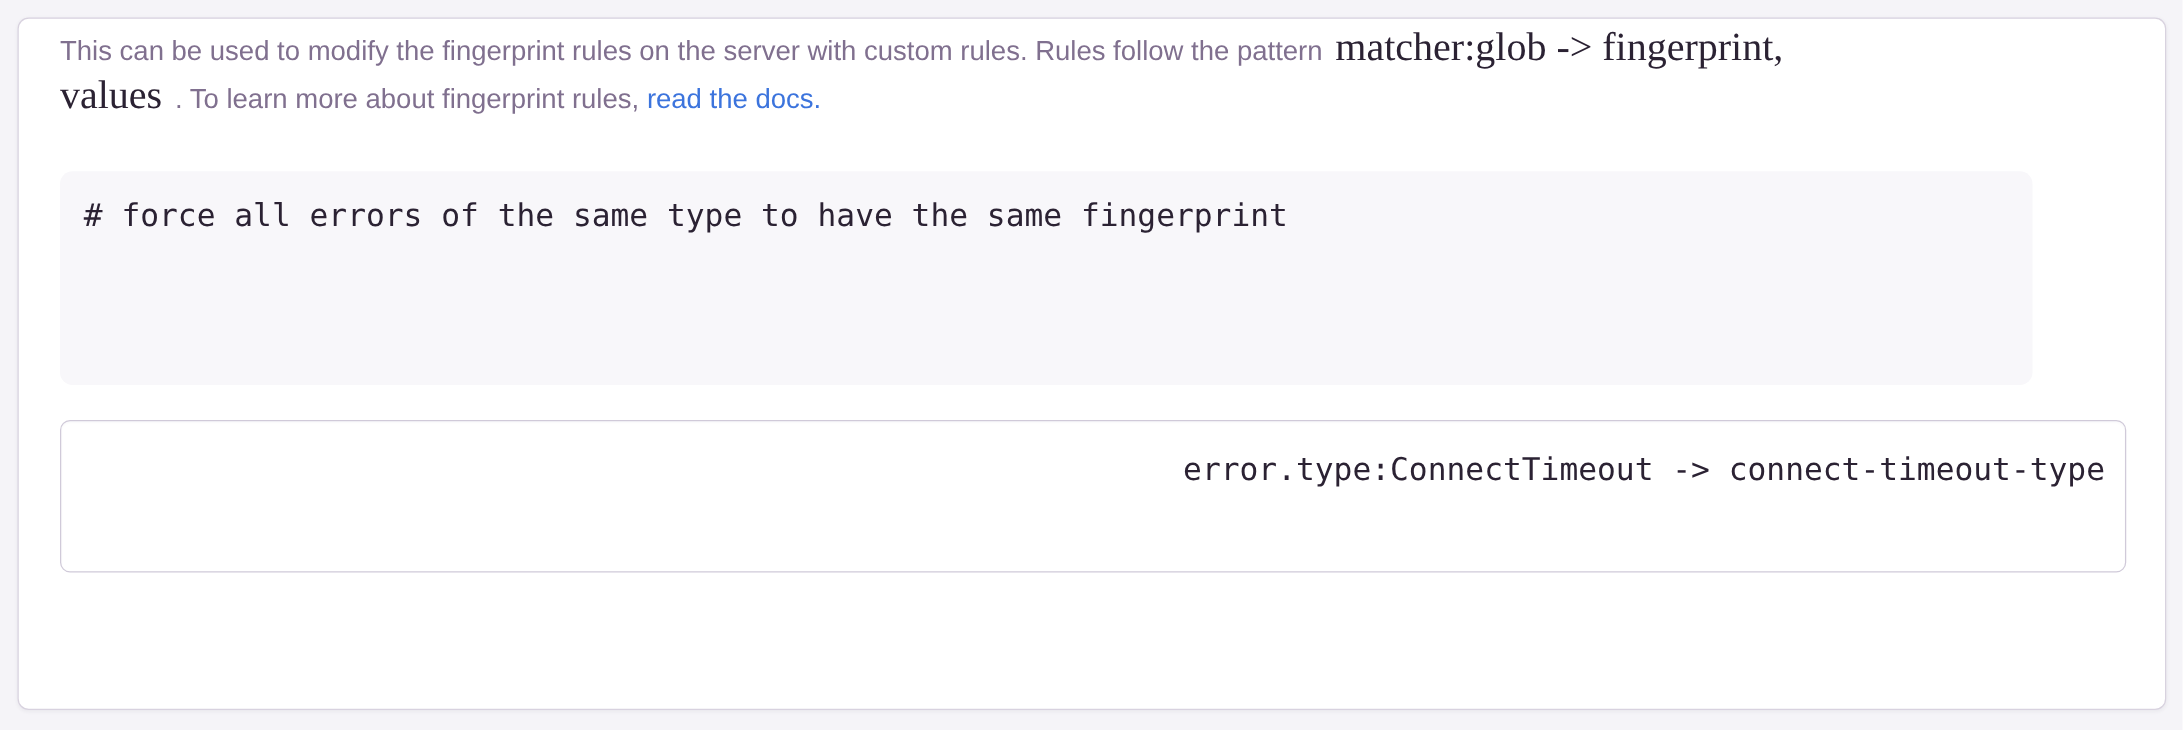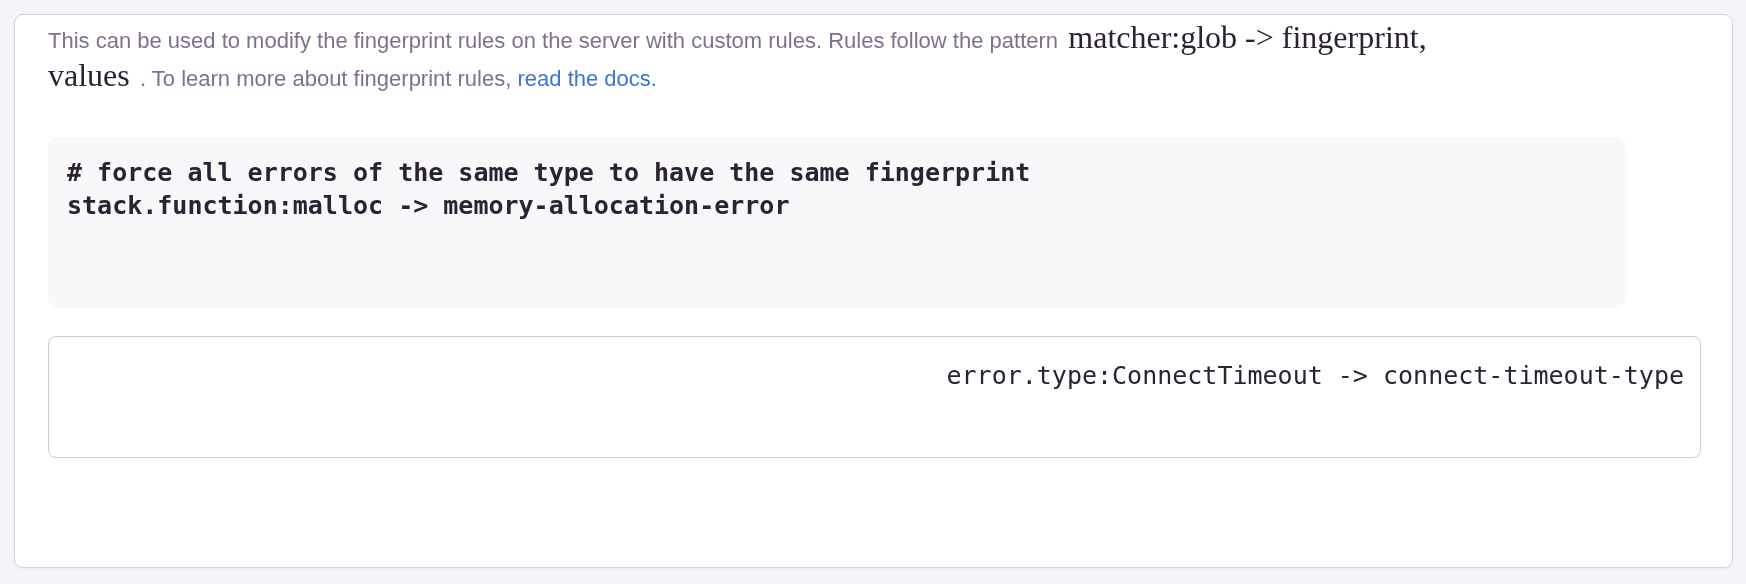--- a/index.html
+++ b/index.html
@@ -52,21 +52,20 @@
     margin:0 73px 0 0;height:171px;
     background:var(--pre_bg);border-radius:10px;
     padding:19px 20px 20px 19px;overflow:hidden;
   }
   .example code{display:block;}
   .code-line{
     display:block;
     font-family:"DejaVu Sans Mono","Liberation Mono",monospace;
     font-size:25px;line-height:33px;color:var(--code_text);
     white-space:pre;
-    font-weight:bold;
   }
   .rules-textarea{
     display:block;margin-top:28px;width:1653px;height:122px;
     background:#FFFFFF;border:1px solid var(--textarea_border);
     border-radius:8px;
     padding:22px 16px 16px 30px;
     font-family:"DejaVu Sans Mono","Liberation Mono",monospace;
     font-size:25px;line-height:33px;color:var(--code_text);
     resize:none;outline:none;overflow:hidden;
     box-shadow:inset 0 1px 2px rgba(43,34,51,0.03);
@@ -80,18 +79,18 @@
 <section class="panel">
 
 
   <div class="panel-body">
 
     <p class="desc">
       <span class="desc-line desc-line1"><span>This can be used to modify the fingerprint rules on the server with custom rules. Rules follow the pattern</span><code class="inline-code">matcher:glob -&gt; fingerprint,</code></span>
       <span class="desc-line desc-line2"><code class="inline-code">values</code><span>. To learn more about fingerprint rules,</span><a class="docs-link" href="#">read the docs.</a></span>
     </p>
 
-    <pre class="example"><code><span class="code-line"># force all errors of the same type to have the same fingerprint</span><span class="code-line">stack.function:malloc -&gt; memory-allocation-error</span></code></pre>
+    <pre class="example"><code><span class="code-line"># force all errors of the same type to have the same fingerprint</span></code></pre>
 
     <textarea class="rules-textarea" spellcheck="false" style="">error.type:ConnectTimeout -&gt; connect-timeout-type</textarea>
 
   </div>
 </section>
 
 </body></html>

